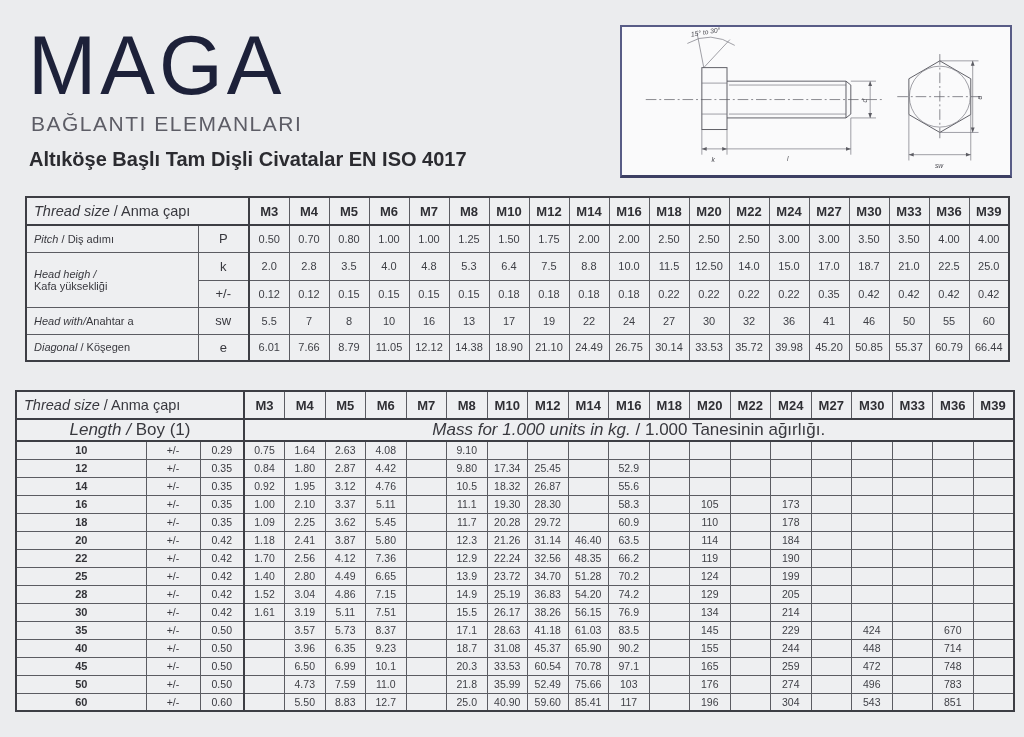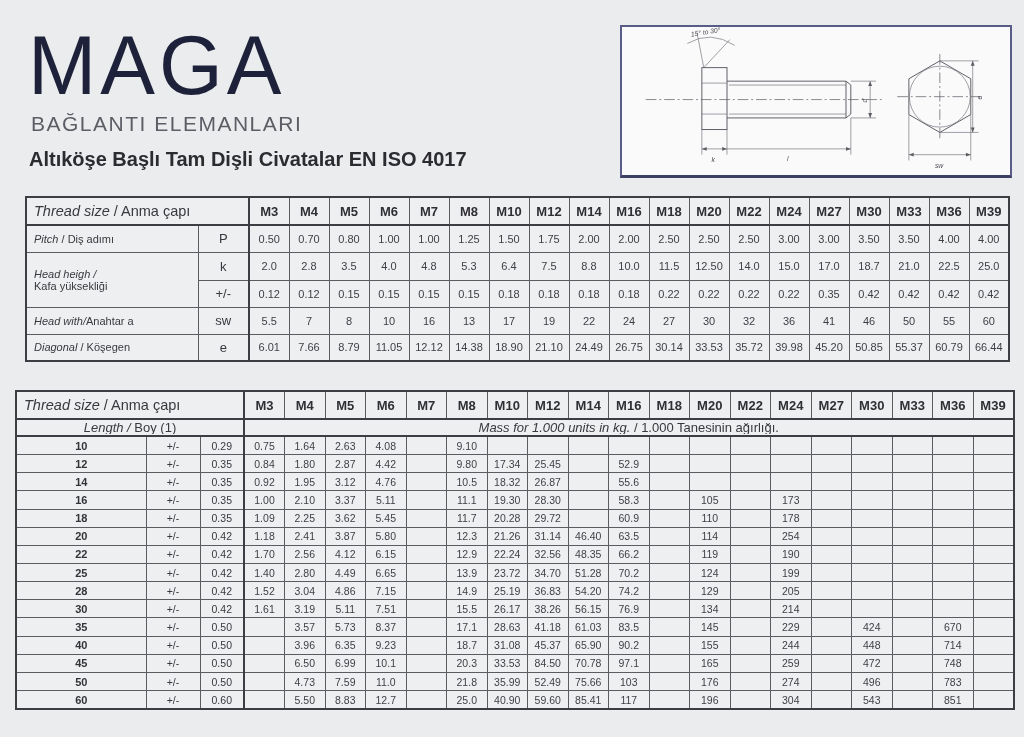--- a/index.html
+++ b/index.html
@@ -62,21 +62,21 @@
   .label-cell .en{font-style:italic;}
   .hdr-label{font-size:14.5px;}
   .size-cell{font-weight:bold;font-size:13px;color:#2f2f34;}
   .sym-cell{font-size:13px;}
   .val-cell{font-size:11px;color:#3e3f45;}
 
   .len-cell{font-weight:bold;font-size:11px;color:#333338;}
   .pm-cell{font-size:10.5px;}
   .tol-cell{font-size:10.5px;}
   .mass-val{font-size:10.5px;color:#3e3f45;}
-  .sub-hdr{font-size:13px;}
+  .sub-hdr{font-size:17px;}
   .sub-hdr .en{font-style:italic;}
 </style>
 </head>
 <body>
 
 <div class="page">
 
   <div class="logo">MAGA</div>
   <div class="logo-sub">BAĞLANTI ELEMANLARI</div>
   <h1 class="doc-title">Altıköşe Başlı Tam Dişli Civatalar EN ISO 4017</h1>
@@ -489,35 +489,35 @@
           <td class="mass-val">5.80</td>
           <td class="mass-val"></td>
           <td class="mass-val">12.3</td>
           <td class="mass-val">21.26</td>
           <td class="mass-val">31.14</td>
           <td class="mass-val">46.40</td>
           <td class="mass-val">63.5</td>
           <td class="mass-val"></td>
           <td class="mass-val">114</td>
           <td class="mass-val"></td>
-          <td class="mass-val">254</td>
+          <td class="mass-val">184</td>
           <td class="mass-val"></td>
           <td class="mass-val"></td>
           <td class="mass-val"></td>
           <td class="mass-val"></td>
           <td class="mass-val"></td>
         </tr>
         <tr style="height: 18px;">
           <td class="len-cell">22</td>
           <td class="pm-cell">+/-</td>
           <td class="tol-cell">0.42</td>
           <td class="mass-val thickL">1.70</td>
           <td class="mass-val">2.56</td>
           <td class="mass-val">4.12</td>
-          <td class="mass-val">6.15</td>
+          <td class="mass-val">7.36</td>
           <td class="mass-val"></td>
           <td class="mass-val">12.9</td>
           <td class="mass-val">22.24</td>
           <td class="mass-val">32.56</td>
           <td class="mass-val">48.35</td>
           <td class="mass-val">66.2</td>
           <td class="mass-val"></td>
           <td class="mass-val">119</td>
           <td class="mass-val"></td>
           <td class="mass-val">190</td>
@@ -651,21 +651,21 @@
           <td class="len-cell">45</td>
           <td class="pm-cell">+/-</td>
           <td class="tol-cell">0.50</td>
           <td class="mass-val thickL"></td>
           <td class="mass-val">6.50</td>
           <td class="mass-val">6.99</td>
           <td class="mass-val">10.1</td>
           <td class="mass-val"></td>
           <td class="mass-val">20.3</td>
           <td class="mass-val">33.53</td>
-          <td class="mass-val">84.50</td>
+          <td class="mass-val">60.54</td>
           <td class="mass-val">70.78</td>
           <td class="mass-val">97.1</td>
           <td class="mass-val"></td>
           <td class="mass-val">165</td>
           <td class="mass-val"></td>
           <td class="mass-val">259</td>
           <td class="mass-val"></td>
           <td class="mass-val">472</td>
           <td class="mass-val"></td>
           <td class="mass-val">748</td>

